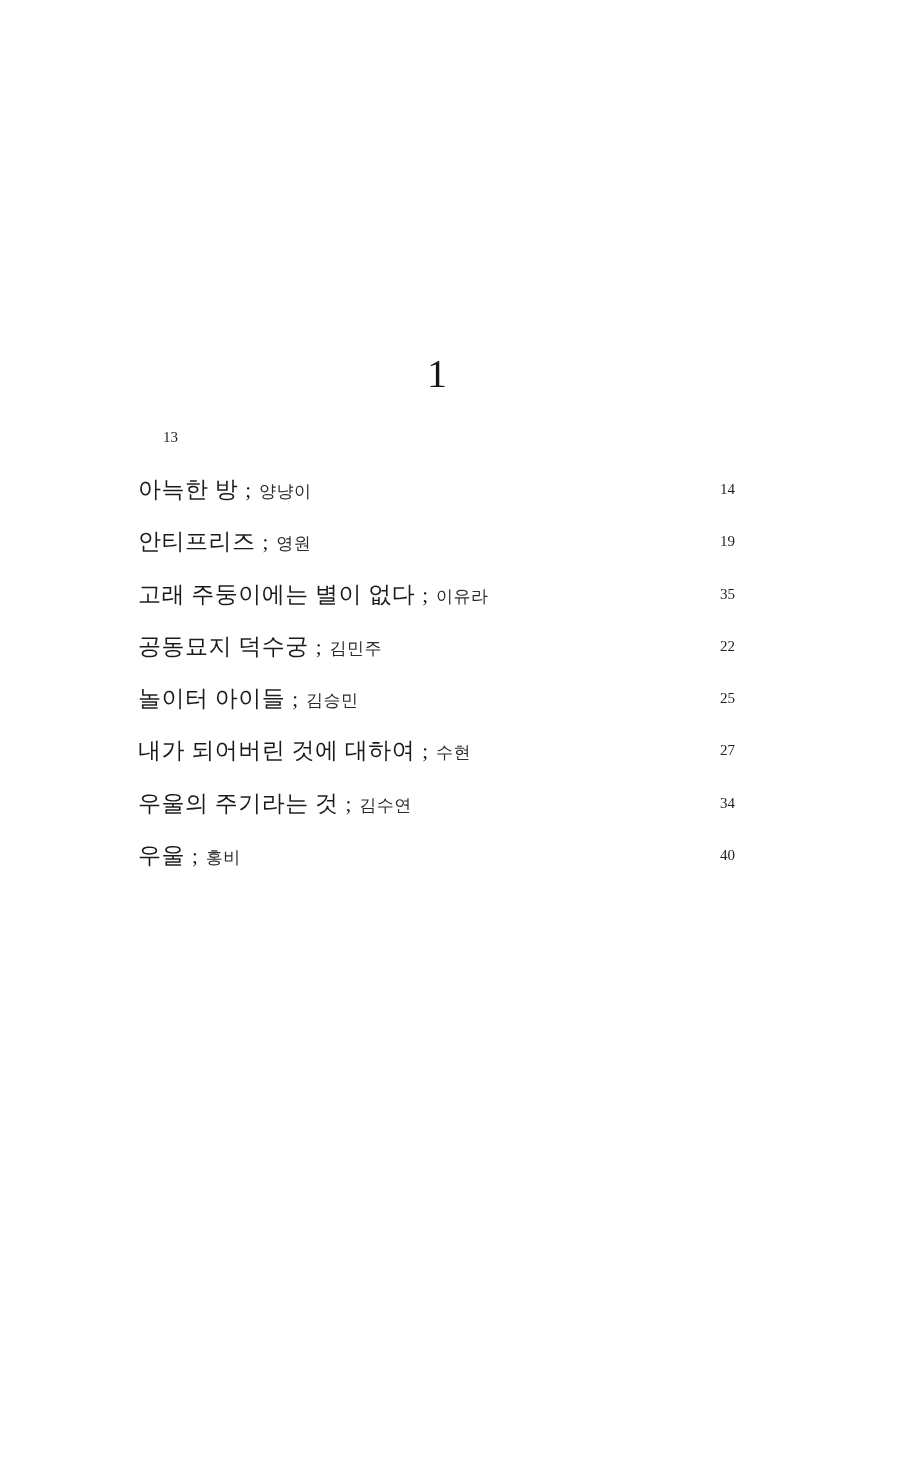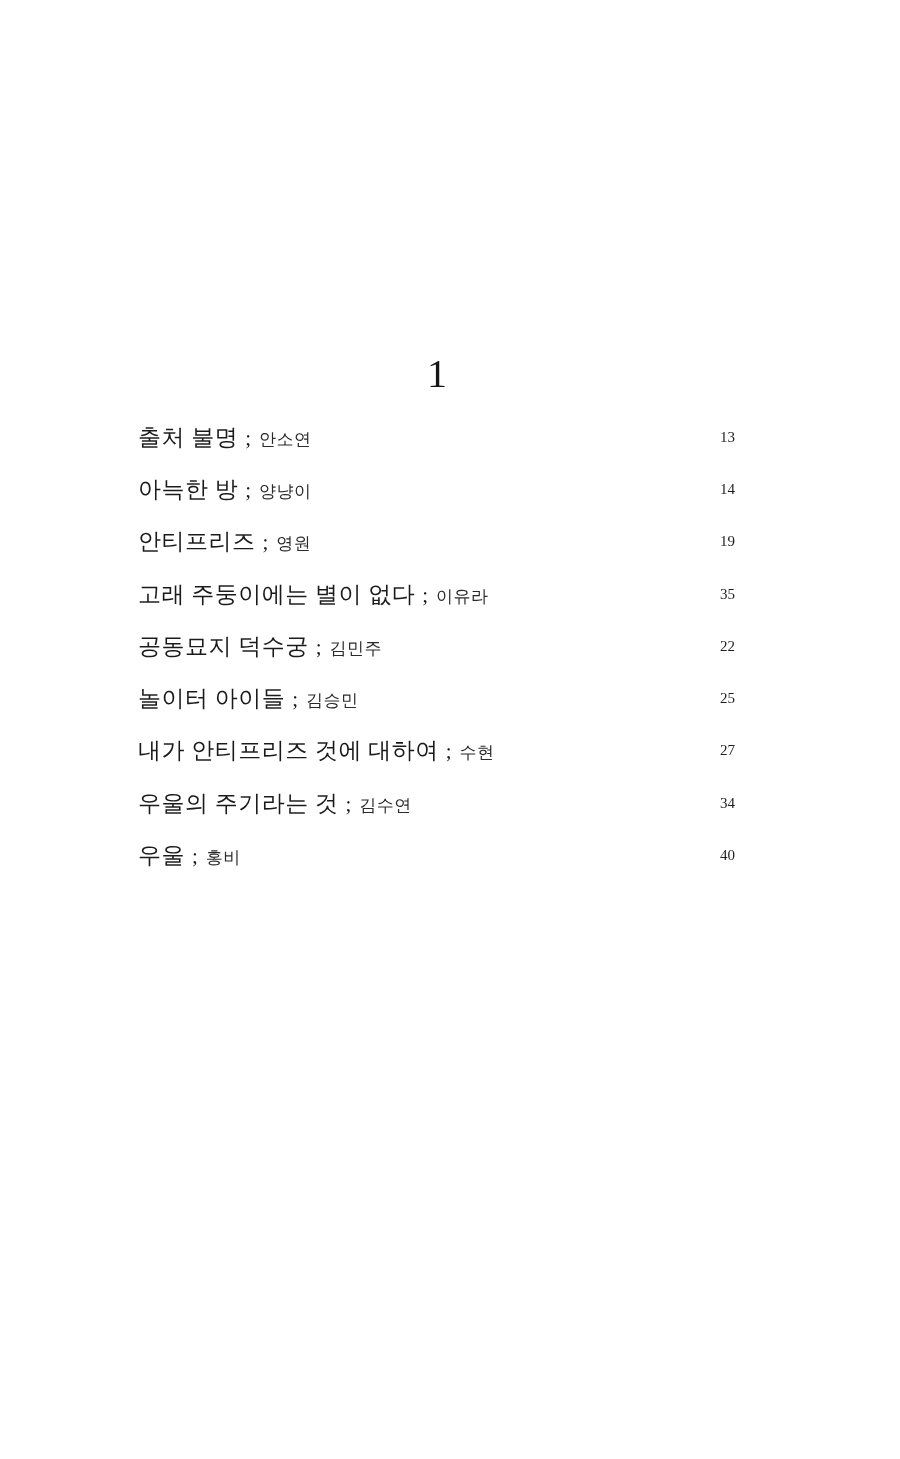--- a/index.html
+++ b/index.html
@@ -69,23 +69,20 @@
 </style>
 </head>
 <body>
 
 <div class="page">
 
   <div class="section-heading">1</div>
 
   <div class="toc">
     <div class="toc-row">
-        <span class="toc-left">
-          <span class="entry-title">출처 불명</span><span class="entry-sep">;</span><span class="entry-author">안소연</span>
-        </span>
         <span class="entry-page">13</span>
       </div>
       <div class="toc-row">
         <span class="toc-left">
           <span class="entry-title">아늑한 방</span><span class="entry-sep">;</span><span class="entry-author">양냥이</span>
         </span>
         <span class="entry-page">14</span>
       </div>
       <div class="toc-row">
         <span class="toc-left">
@@ -106,21 +103,21 @@
         <span class="entry-page">22</span>
       </div>
       <div class="toc-row">
         <span class="toc-left">
           <span class="entry-title">놀이터 아이들</span><span class="entry-sep">;</span><span class="entry-author">김승민</span>
         </span>
         <span class="entry-page">25</span>
       </div>
       <div class="toc-row">
         <span class="toc-left">
-          <span class="entry-title">내가 안티프리즈 것에 대하여</span><span class="entry-sep">;</span><span class="entry-author">수현</span>
+          <span class="entry-title">내가 되어버린 것에 대하여</span><span class="entry-sep">;</span><span class="entry-author">수현</span>
         </span>
         <span class="entry-page">27</span>
       </div>
       <div class="toc-row">
         <span class="toc-left">
           <span class="entry-title">우울의 주기라는 것</span><span class="entry-sep">;</span><span class="entry-author">김수연</span>
         </span>
         <span class="entry-page">34</span>
       </div>
       <div class="toc-row">

